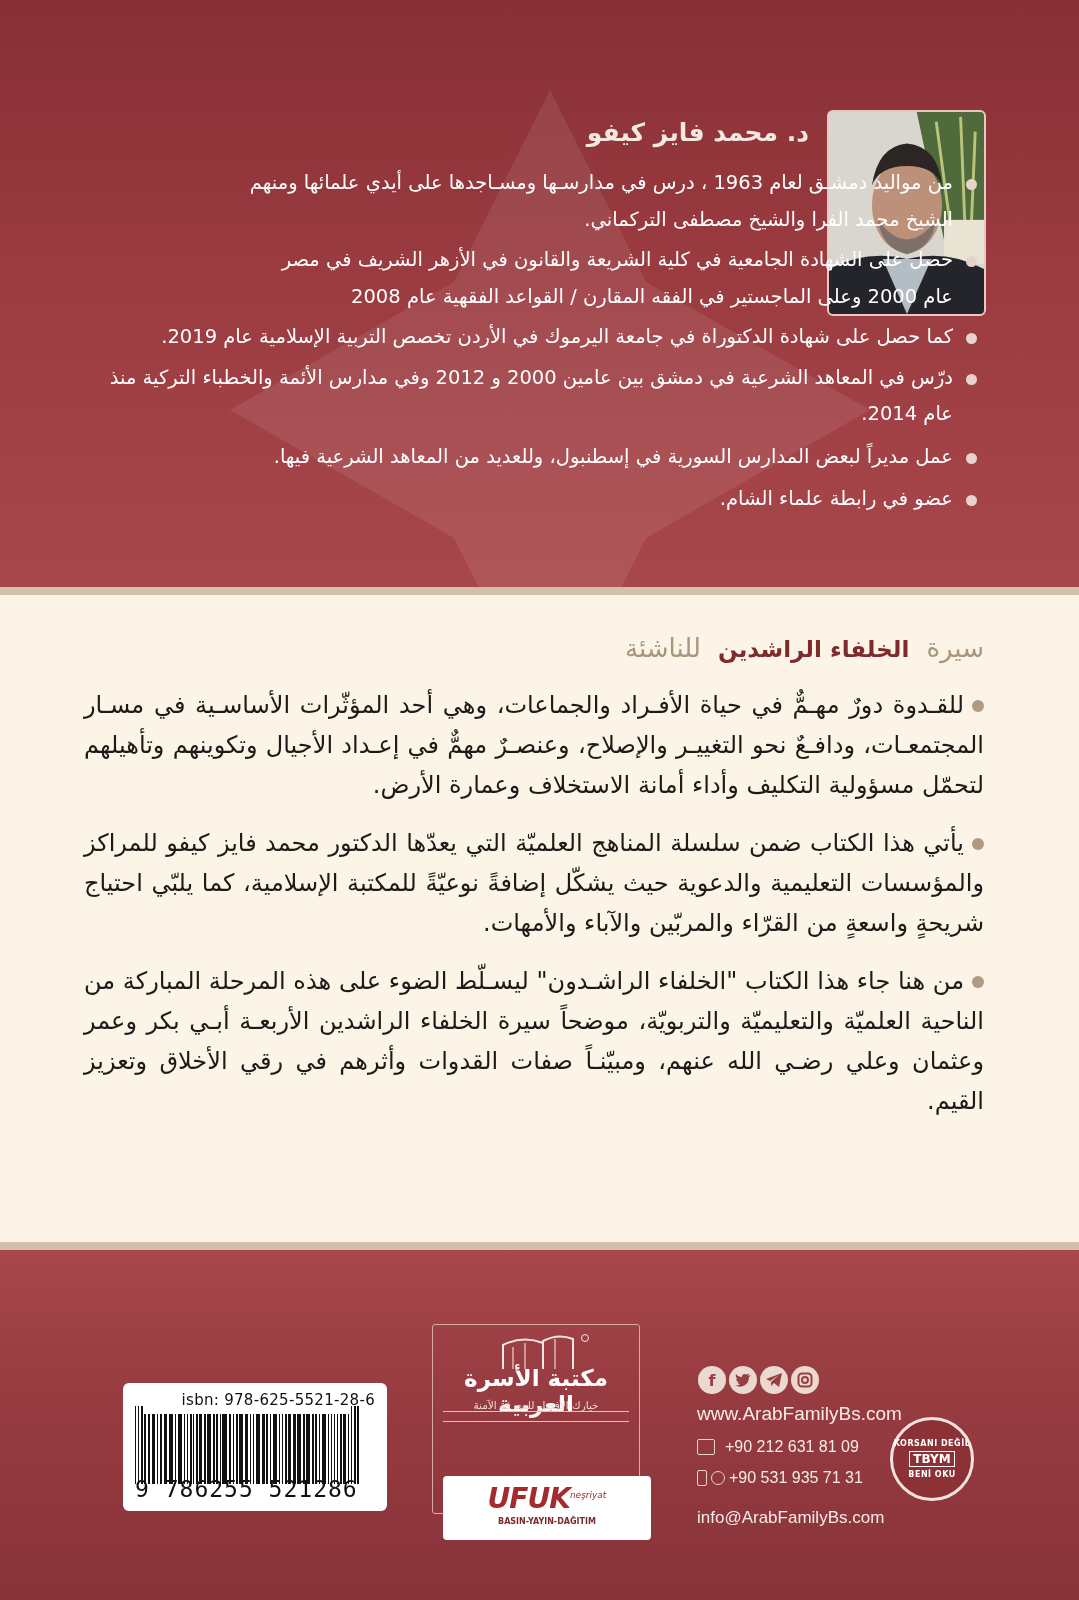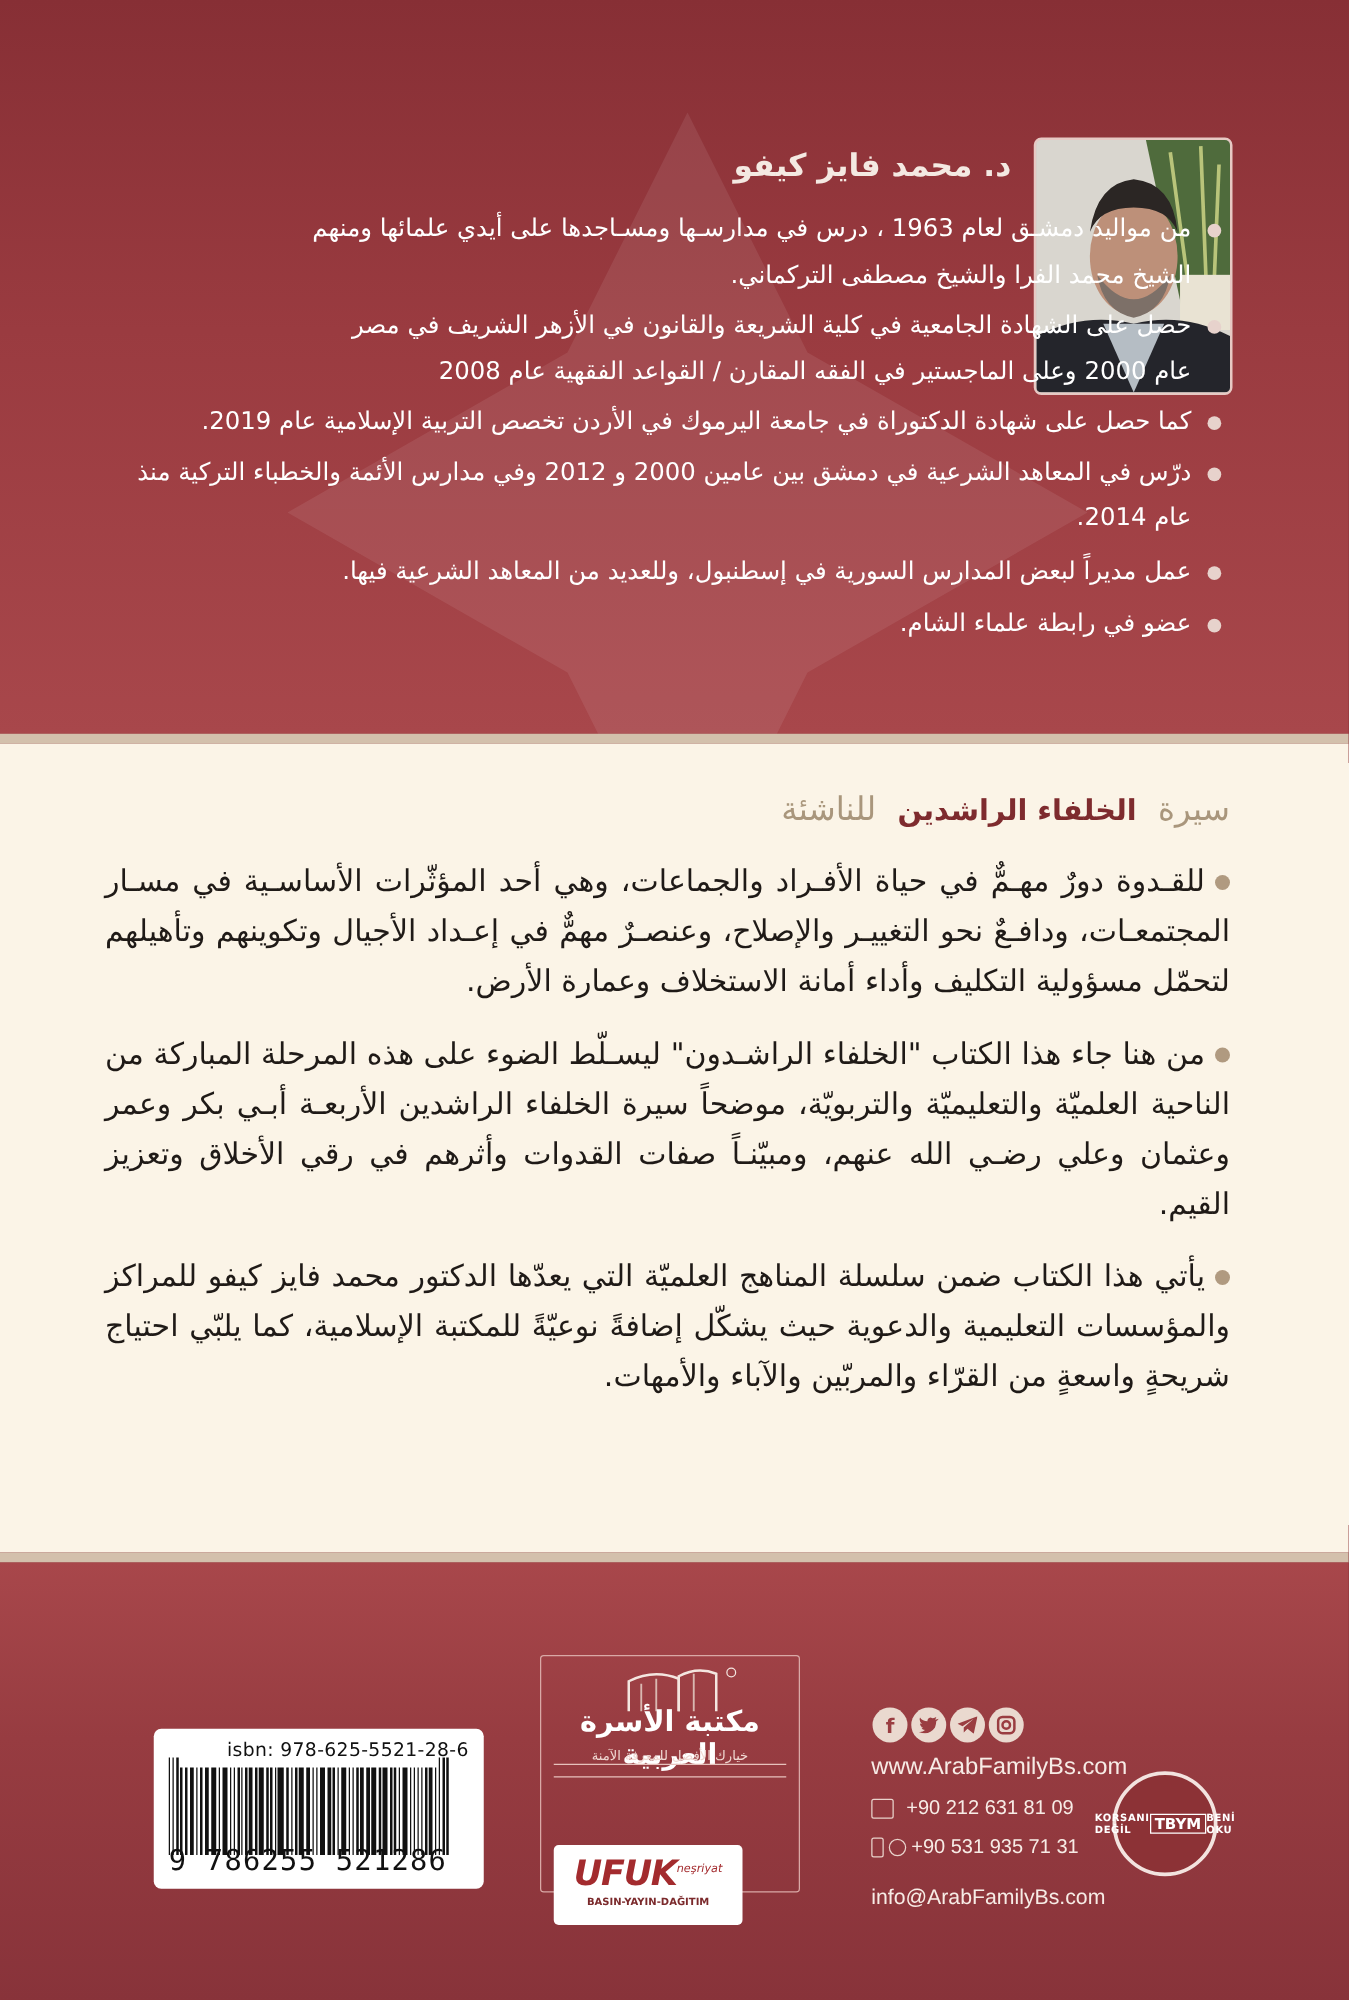--- a/index.html
+++ b/index.html
@@ -101,21 +101,21 @@
     position: absolute; left: 10px; right: 10px; top: 74px; text-align: center;
     direction: rtl; color: #f0d8d2; font-size: 10.5px;
     border-bottom: 1px solid #e7c1bc;
   }
   .pub-hr { position: absolute; left: 10px; right: 10px; top: 96px; height: 1px; background: #e7c1bc; }
   .pub-services {
     position: absolute; left: 0; right: 0; top: 102px; text-align: center;
     direction: rtl; color: #fff; font-size: 12.5px; font-weight: bold; line-height: 20px;
   }
   .ufuk-box {
-    position: absolute; left: 10px; top: 151px; width: 151px; height: 64px;
+    position: absolute; left: 10px; top: 151px; width: 208px; height: 64px;
     background: #fff; border-radius: 4px; text-align: center;
   }
   .ufuk-logo {
     font-family: "DejaVu Sans", sans-serif; font-style: italic; font-weight: bold;
     color: #a32b2e; font-size: 28px; margin-top: 6px; letter-spacing: -1px;
   }
   .ufuk-logo sup { font-size: 9px; font-weight: normal; letter-spacing: 0; }
   .ufuk-sub { font-size: 8px; color: #7b2a2c; font-weight: bold; margin-top: 2px; }
   .social {
     position: absolute; left: 698px; top: 116px; display: flex; gap: 3px;
@@ -131,21 +131,21 @@
   }
   .contact .web { font-size: 19px; }
   .contact .row { display: flex; align-items: center; font-size: 16px; margin-top: 13px; }
   .contact .row .ico { width: 18px; height: 16px; border: 1.5px solid #e9d3cc; border-radius: 2px; margin-right: 10px; }
   .contact .row .ico2 { width: 10px; height: 16px; border: 1.5px solid #e9d3cc; border-radius: 2px; margin-right: 4px; }
   .contact .row .ico3 { width: 14px; height: 14px; border: 1.5px solid #e9d3cc; border-radius: 50%; margin-right: 4px; }
   .contact .mail { font-size: 17px; margin-top: 21px; }
   .stamp {
     position: absolute; left: 890px; top: 167px; width: 84px; height: 84px;
     border-radius: 50%; border: 3px solid #f3e3df; background: #8c3236;
-    display: flex; align-items: center; justify-content: center;
+    display: flex; flex-direction: column; align-items: center; justify-content: center;
     color: #fff; font-weight: bold;
   }
   .stamp .s1 { font-size: 8px; letter-spacing: 0.5px; }
   .stamp .s2 { font-size: 12px; border: 1px solid #fff; padding: 0 3px; margin: 3px 0; }
   .stamp .s3 { font-size: 8px; letter-spacing: 0.5px; }
 </style>
 </head>
 <body>
 
 <section class="top">
@@ -185,22 +185,22 @@
 <div class="divider-top"></div>
 
 <section class="middle">
   <h2 class="book-title">
     <span class="t1">سيرة</span>
     <span class="t2">الخلفاء الراشدين</span>
     <span class="t3">للناشئة</span>
   </h2>
   <ul class="desc">
     <li>للقـدوة دورٌ مهـمٌّ في حياة الأفـراد والجماعات، وهي أحد المؤثّرات الأساسـية في مسـار المجتمعـات، ودافـعٌ نحو التغييـر والإصلاح، وعنصـرٌ مهمٌّ في إعـداد الأجيال وتكوينهم وتأهيلهم لتحمّل مسؤولية التكليف وأداء أمانة الاستخلاف وعمارة الأرض.</li>
+    <li>يأتي هذا الكتاب ضمن سلسلة المناهج العلميّة التي يعدّها الدكتور محمد فايز كيفو للمراكز والمؤسسات التعليمية والدعوية حيث يشكّل إضافةً نوعيّةً للمكتبة الإسلامية، كما يلبّي احتياج شريحةٍ واسعةٍ من القرّاء والمربّين والآباء والأمهات.</li>
     <li>من هنا جاء هذا الكتاب "الخلفاء الراشـدون" ليسـلّط الضوء على هذه المرحلة المباركة من الناحية العلميّة والتعليميّة والتربويّة، موضحاً سيرة الخلفاء الراشدين الأربعـة أبـي بكر وعمر وعثمان وعلي رضـي الله عنهم، ومبيّنـاً صفات القدوات وأثرهم في رقي الأخلاق وتعزيز القيم.</li>
-    <li>يأتي هذا الكتاب ضمن سلسلة المناهج العلميّة التي يعدّها الدكتور محمد فايز كيفو للمراكز والمؤسسات التعليمية والدعوية حيث يشكّل إضافةً نوعيّةً للمكتبة الإسلامية، كما يلبّي احتياج شريحةٍ واسعةٍ من القرّاء والمربّين والآباء والأمهات.</li>
   </ul>
 </section>
 
 <div class="divider-bot"></div>
 
 <section class="bottom">
 
   <div class="barcode-box">
     <div class="isbn-label">isbn: 978-625-5521-28-6</div>
     <div class="bars" id="bars">

